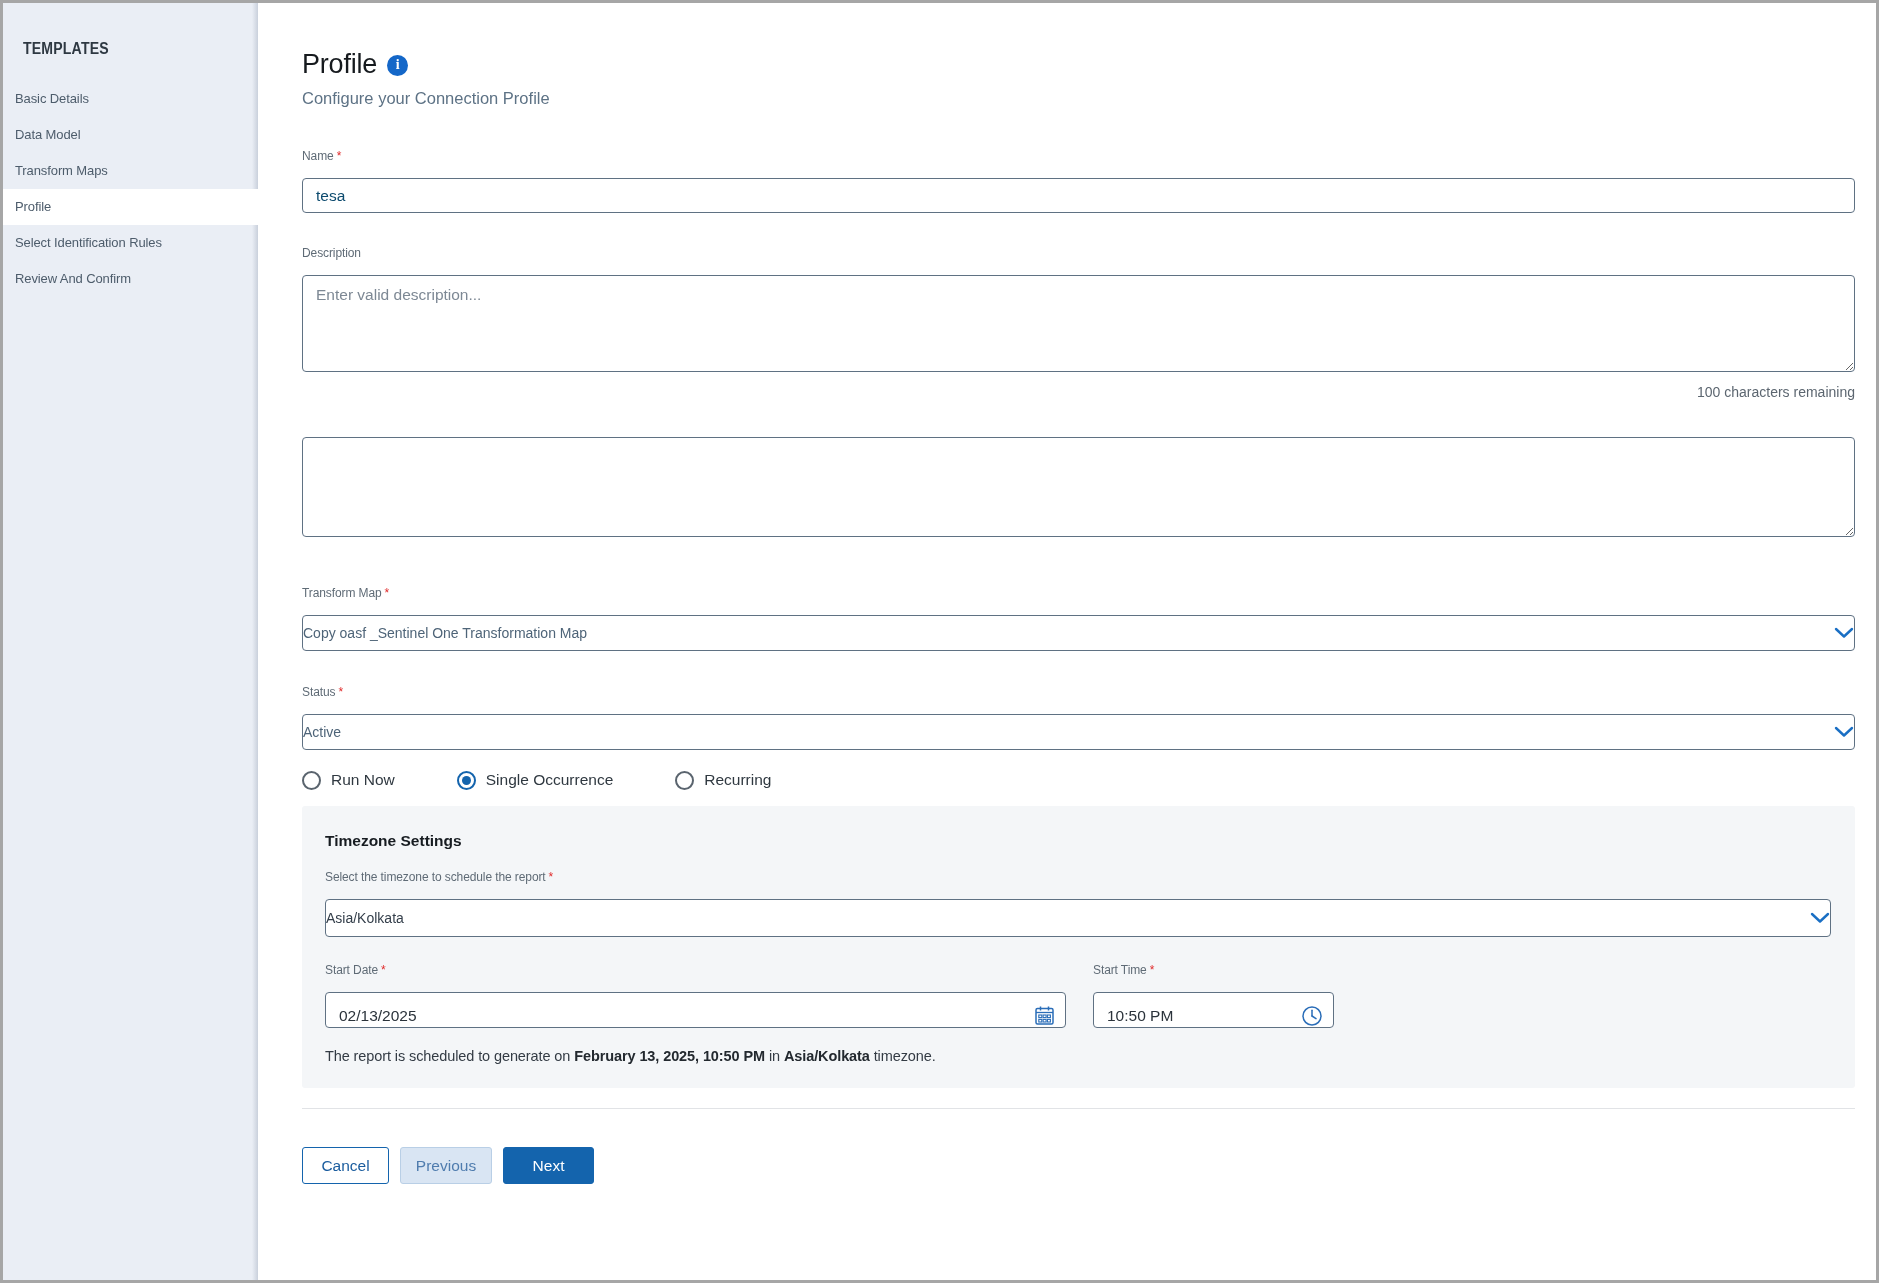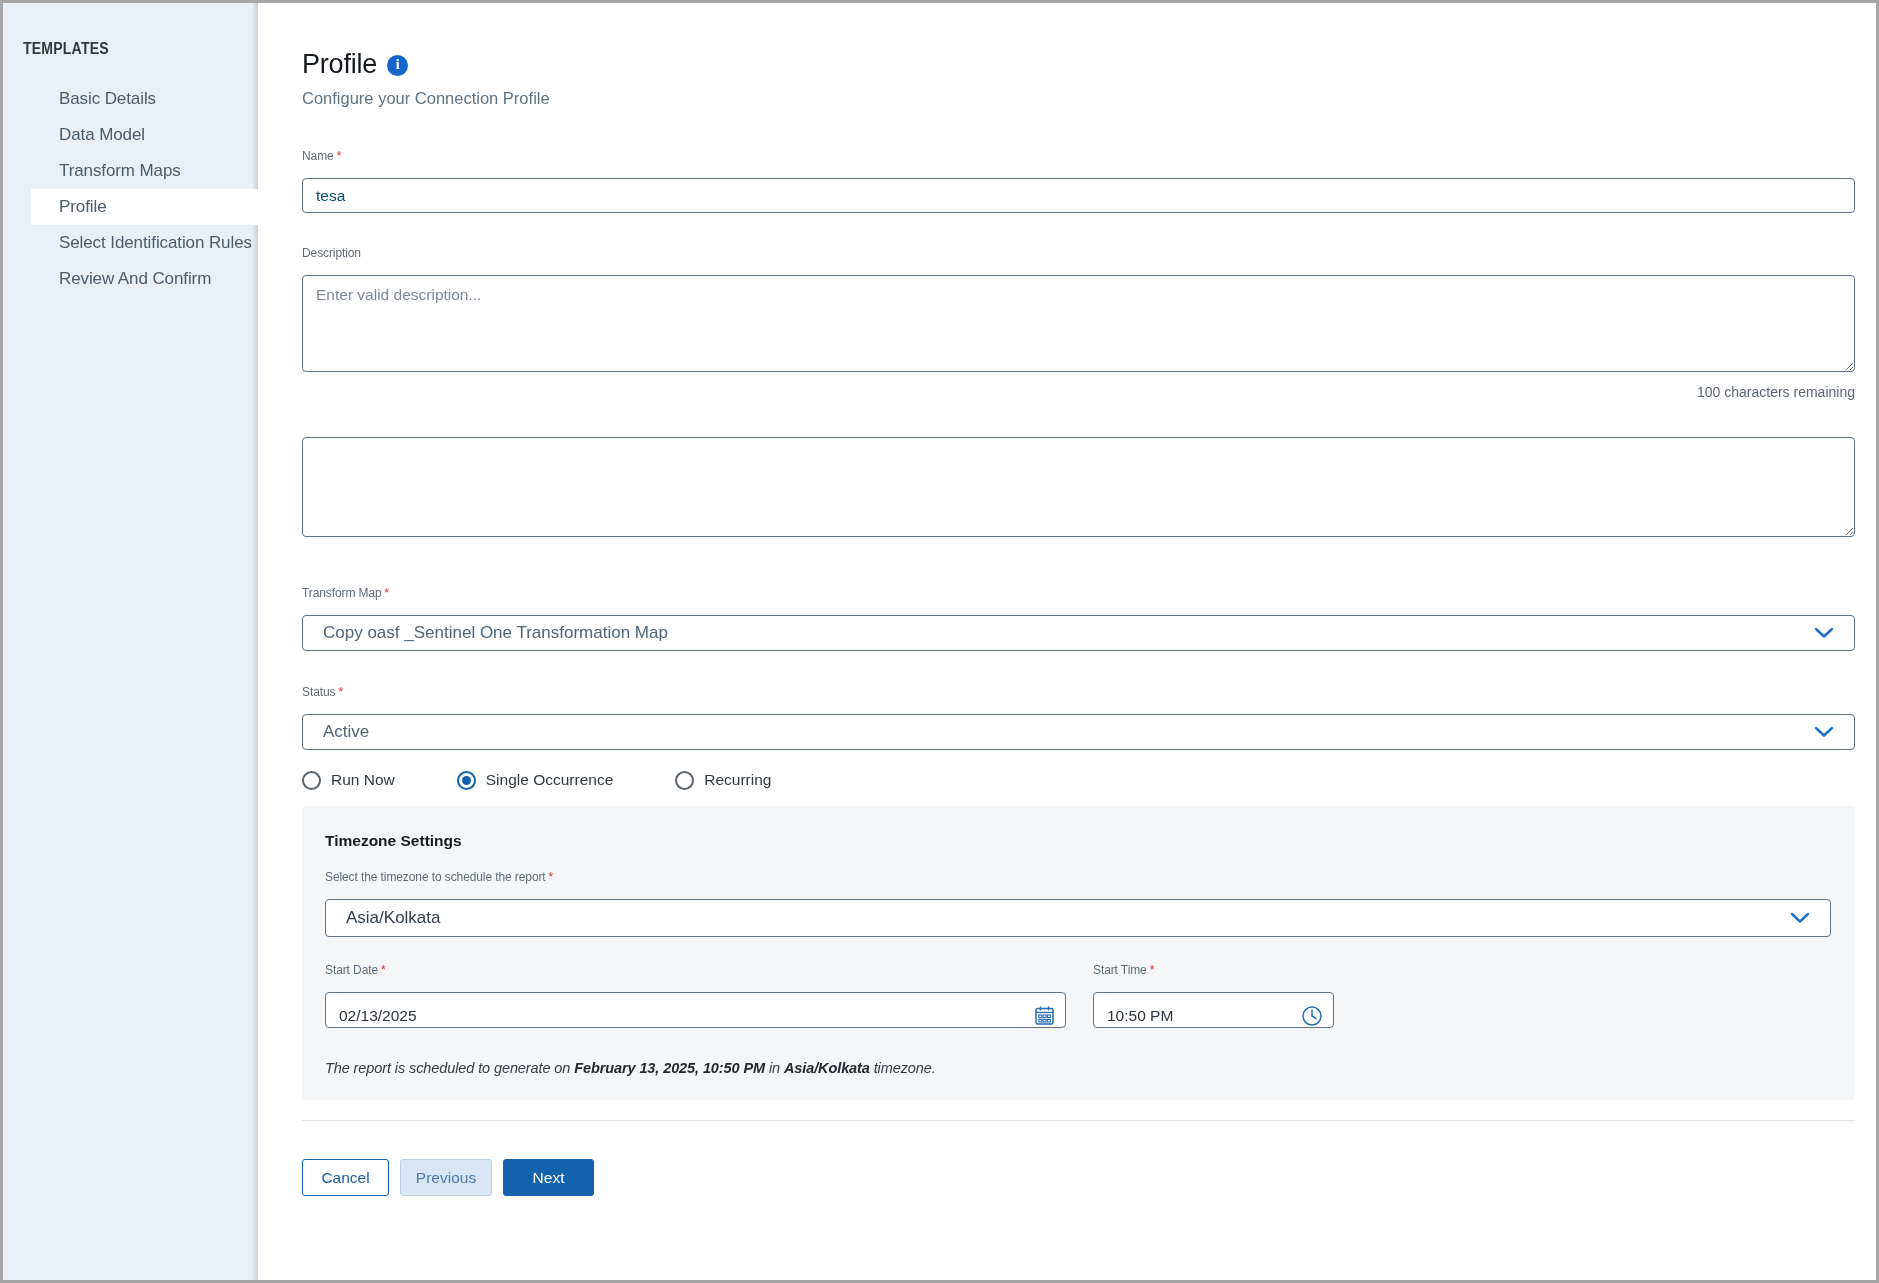--- a/index.html
+++ b/index.html
@@ -18,22 +18,22 @@
     content:""; position:absolute; top:0; bottom:0; right:0; width:6px;
     background:linear-gradient(to right, rgba(140,152,172,0), rgba(140,152,172,0.35));
     z-index:1;
   }
   .sidebar-title {
     margin:36px 0 22px 20px; font-size:16px; font-weight:700; color:#2e3842;
     letter-spacing:0.2px; transform:scaleX(0.88); transform-origin:left center;
     height:20px; line-height:20px;
   }
   .side-item {
-    height:36px; line-height:36px; padding-left:28px; font-size:17px;
-    color:#4d5c6b; cursor:pointer; position:relative; letter-spacing:-0.1px;margin-left:28px;
+    height:36px; line-height:36px; padding-left:12px; font-size:13px;
+    color:#4d5c6b; cursor:pointer; position:relative; letter-spacing:-0.1px;
   }
   .side-item.active {
     background:#fff; width:calc(100% + 6px); z-index:2;
   }
   
   .main { margin-left:255px; padding:46px 21px 0 44px; height:100%; }
   .title-row { display:flex; align-items:center; gap:10px; height:30px; }
   .page-title { font-size:27px; font-weight:500; color:#161a1e; letter-spacing:-0.2px; }
   .info-icon {
     width:21px; height:21px; border-radius:50%; background:#1467c8; color:#fff;
@@ -55,21 +55,21 @@
     font-size:15.5px; color:#3a424a; outline:none; resize:both;
     font-family:"Liberation Sans", sans-serif;
   }
   textarea.area::placeholder { color:#7d8894; opacity:1; }
   .ta-desc { height:97px; }
   .ta-filter { height:100px; }
   .counter { margin-top:8px; text-align:right; font-size:14px; color:#5c6670; height:17px; }
   .select {
     width:100%; height:36px; border:1px solid #5f7183; border-radius:4px;
     display:flex; align-items:center; justify-content:space-between;
-    padding:0 20px; font-size:17px; color:#4e6478; cursor:pointer; background:#fff;
+    padding:0 0; font-size:14px; color:#4e6478; cursor:pointer; background:#fff;
   }
   .chev { display:flex; align-items:center; }
   .mt-name { margin-top:40px; }
   .mt-desc { margin-top:33px; }
   .mt-filter { margin-top:36px; }
   .mt-tmap { margin-top:45px; }
   .mt-status { margin-top:34px; }
   .h2 { margin-top:30px; font-size:25px; font-weight:500; color:#16191d; height:28px; }
   
   .radio-row { margin-top:20px; display:flex; gap:62px; align-items:center; height:20px; }
@@ -96,21 +96,21 @@
   .col-time { width:241px; }
   .icon-field {
     height:36px; border:1px solid #5f7183; border-radius:4px; background:#fff;
     display:flex; align-items:center; padding:11px 10px 0 13px;
   }
   .icon-field input {
     border:none; outline:none; flex:1; font-size:15.5px; color:#2b333b;
     font-family:"Liberation Sans", sans-serif; background:transparent; min-width:0;
   }
   .field-icon { display:flex; align-items:center; cursor:pointer; }
-  .note { margin-top:32px; font-size:14.5px; color:#333b44; height:18px; letter-spacing:-0.1px;font-style:italic; }
+  .note { margin-top:20px; font-size:14.5px; color:#333b44; height:18px; letter-spacing:-0.1px; }
   .note b { font-weight:700; color:#23292f; }
   .divider { margin-top:20px; border-top:1px solid #e1e3e6; height:0; }
   
   .btn-row { margin-top:38px; display:flex; gap:11px; }
   .btn {
     height:37px; border-radius:3px; font-size:15.5px; cursor:pointer;
     font-family:"Liberation Sans", sans-serif; display:inline-flex;
     align-items:center; justify-content:center;
   }
   .btn-cancel { width:87px; background:#fff; border:1px solid #1464ad; color:#1a5c9e; }

